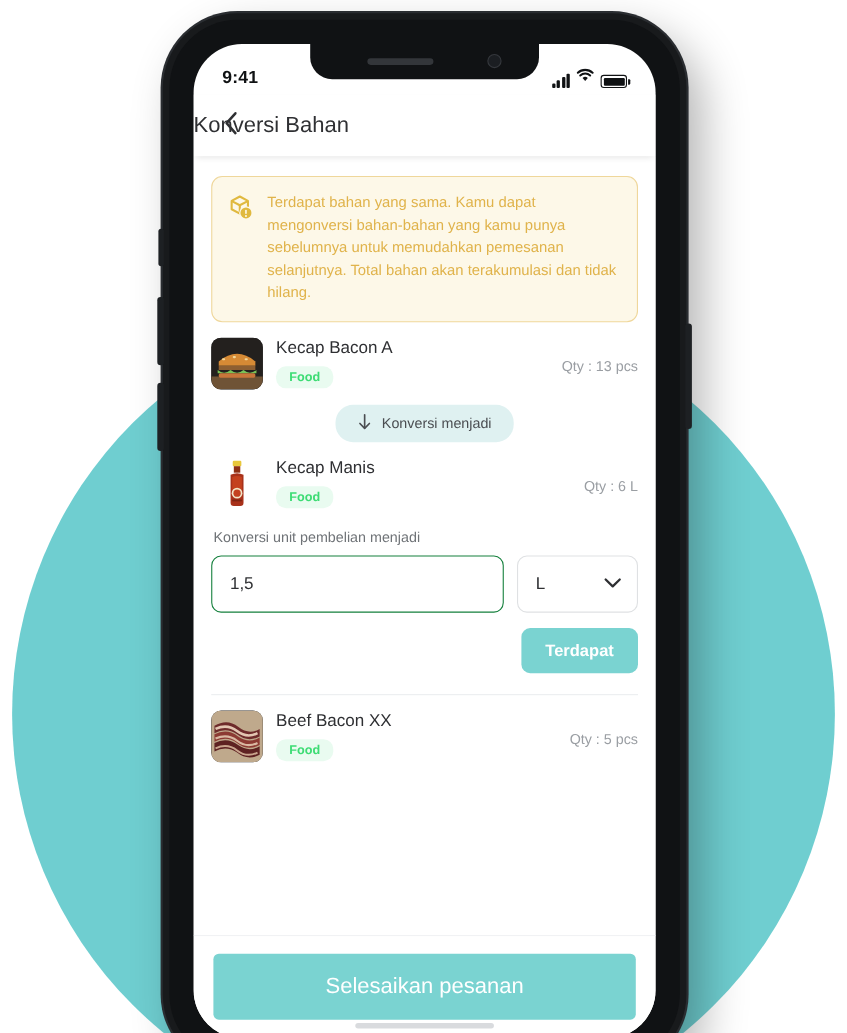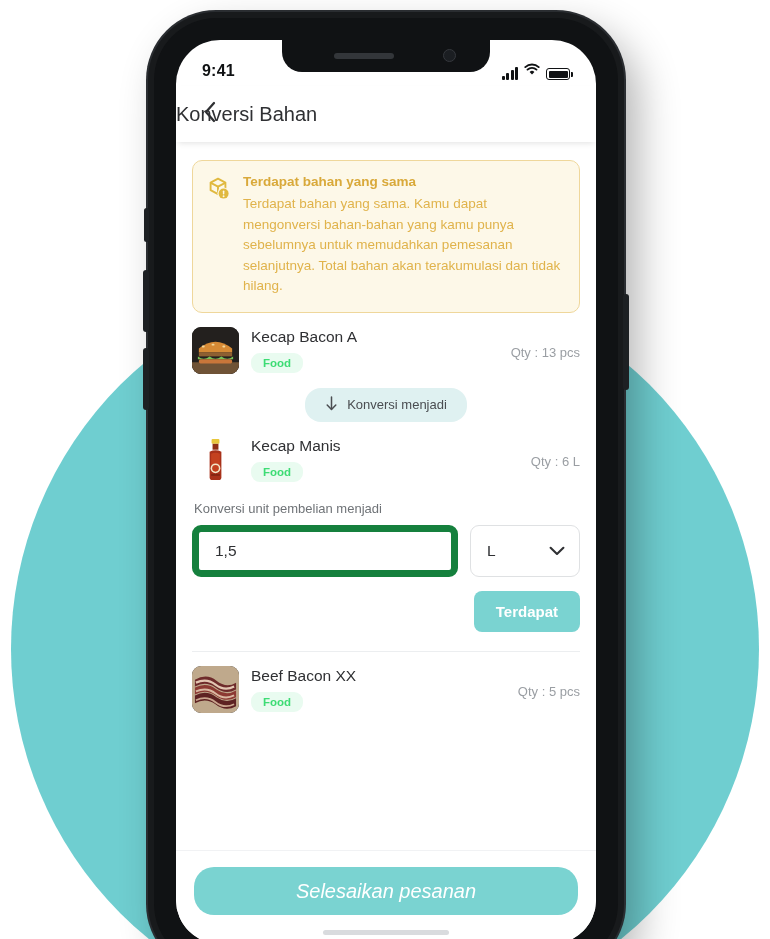--- a/index.html
+++ b/index.html
@@ -272,21 +272,21 @@
     color: #6f7377;
     margin: 18px 0 9px 2px;
   }
   .form-line {
     display: flex;
     gap: 12px;
   }
   .num-input {
     flex: 1 1 auto;
     height: 52px;
-    border: 7px solid #15803d;
+    border: 1px solid #15803d;
     border-radius: 9px;
     background: #fff;
     font-family: "Liberation Sans", sans-serif;
     font-size: 15.5px;
     color: #2f3033;
     padding: 0 16px;
     outline: none;
   }
   .unit-select {
     flex: 0 0 auto;
@@ -331,29 +331,28 @@
     left: 0; right: 0;
     bottom: 0;
     height: 94px;
     background: #ffffff;
     border-top: 1px solid #f1f2f4;
     padding: 16px 18px 0 18px;
     z-index: 18;
   }
   .btn-cta {
     width: 100%;
-    height: 48px;
+    height: 60px;
     background: #7AD3D1;
     color: #ffffff;
     border: none;
-    border-radius: 20px;
+    border-radius: 5px;
     font-family: "Liberation Sans", sans-serif;
     font-size: 20px;
     cursor: pointer;
-    font-style: italic;
   }
   .home-indicator {
     position: absolute;
     left: 50%;
     transform: translateX(-50%);
     bottom: 9px;
     width: 126px;
     height: 5px;
     border-radius: 3px;
     background: #d9dbde;
@@ -422,21 +421,20 @@
               <path d="M12 2.6 L19.4 6.6 L19.4 14.2 L12 18.2 L4.6 14.2 L4.6 6.6 Z" fill="none" stroke="#E0B93F" stroke-width="1.9" stroke-linejoin="round"></path>
               <path d="M4.8 6.8 L12 10.6 L19.2 6.8" fill="none" stroke="#E0B93F" stroke-width="1.9" stroke-linejoin="round"></path>
               <path d="M12 10.6 L12 18.1" fill="none" stroke="#E0B93F" stroke-width="1.9"></path>
               <circle cx="17.6" cy="17.6" r="6.2" fill="#FDF8E8"></circle>
               <circle cx="17.6" cy="17.6" r="5" fill="#E0B93F"></circle>
               <rect x="16.85" y="14.6" width="1.5" height="3.9" rx="0.75" fill="#FDF8E8"></rect>
               <circle cx="17.6" cy="20.3" r="0.95" fill="#FDF8E8"></circle>
             </svg>
           </span>
           <div>
-            <div class="banner-title">Terdapat bahan yang sama</div>
             <div class="banner-text">Terdapat bahan yang sama. Kamu dapat mengonversi bahan-bahan yang kamu punya sebelumnya untuk memudahkan pemesanan selanjutnya. Total bahan akan terakumulasi dan tidak hilang.</div>
           </div>
         </div>
 
         <div class="row">
           <div class="thumb">
             <svg viewBox="0 0 48 48">
               <rect width="48" height="48" fill="#23201e"></rect>
               <rect y="36" width="48" height="12" fill="#6f5336"></rect>
               <path d="M7 22 q17 -14 34 0 l0 4 H7 Z" fill="#D68A35"></path>

